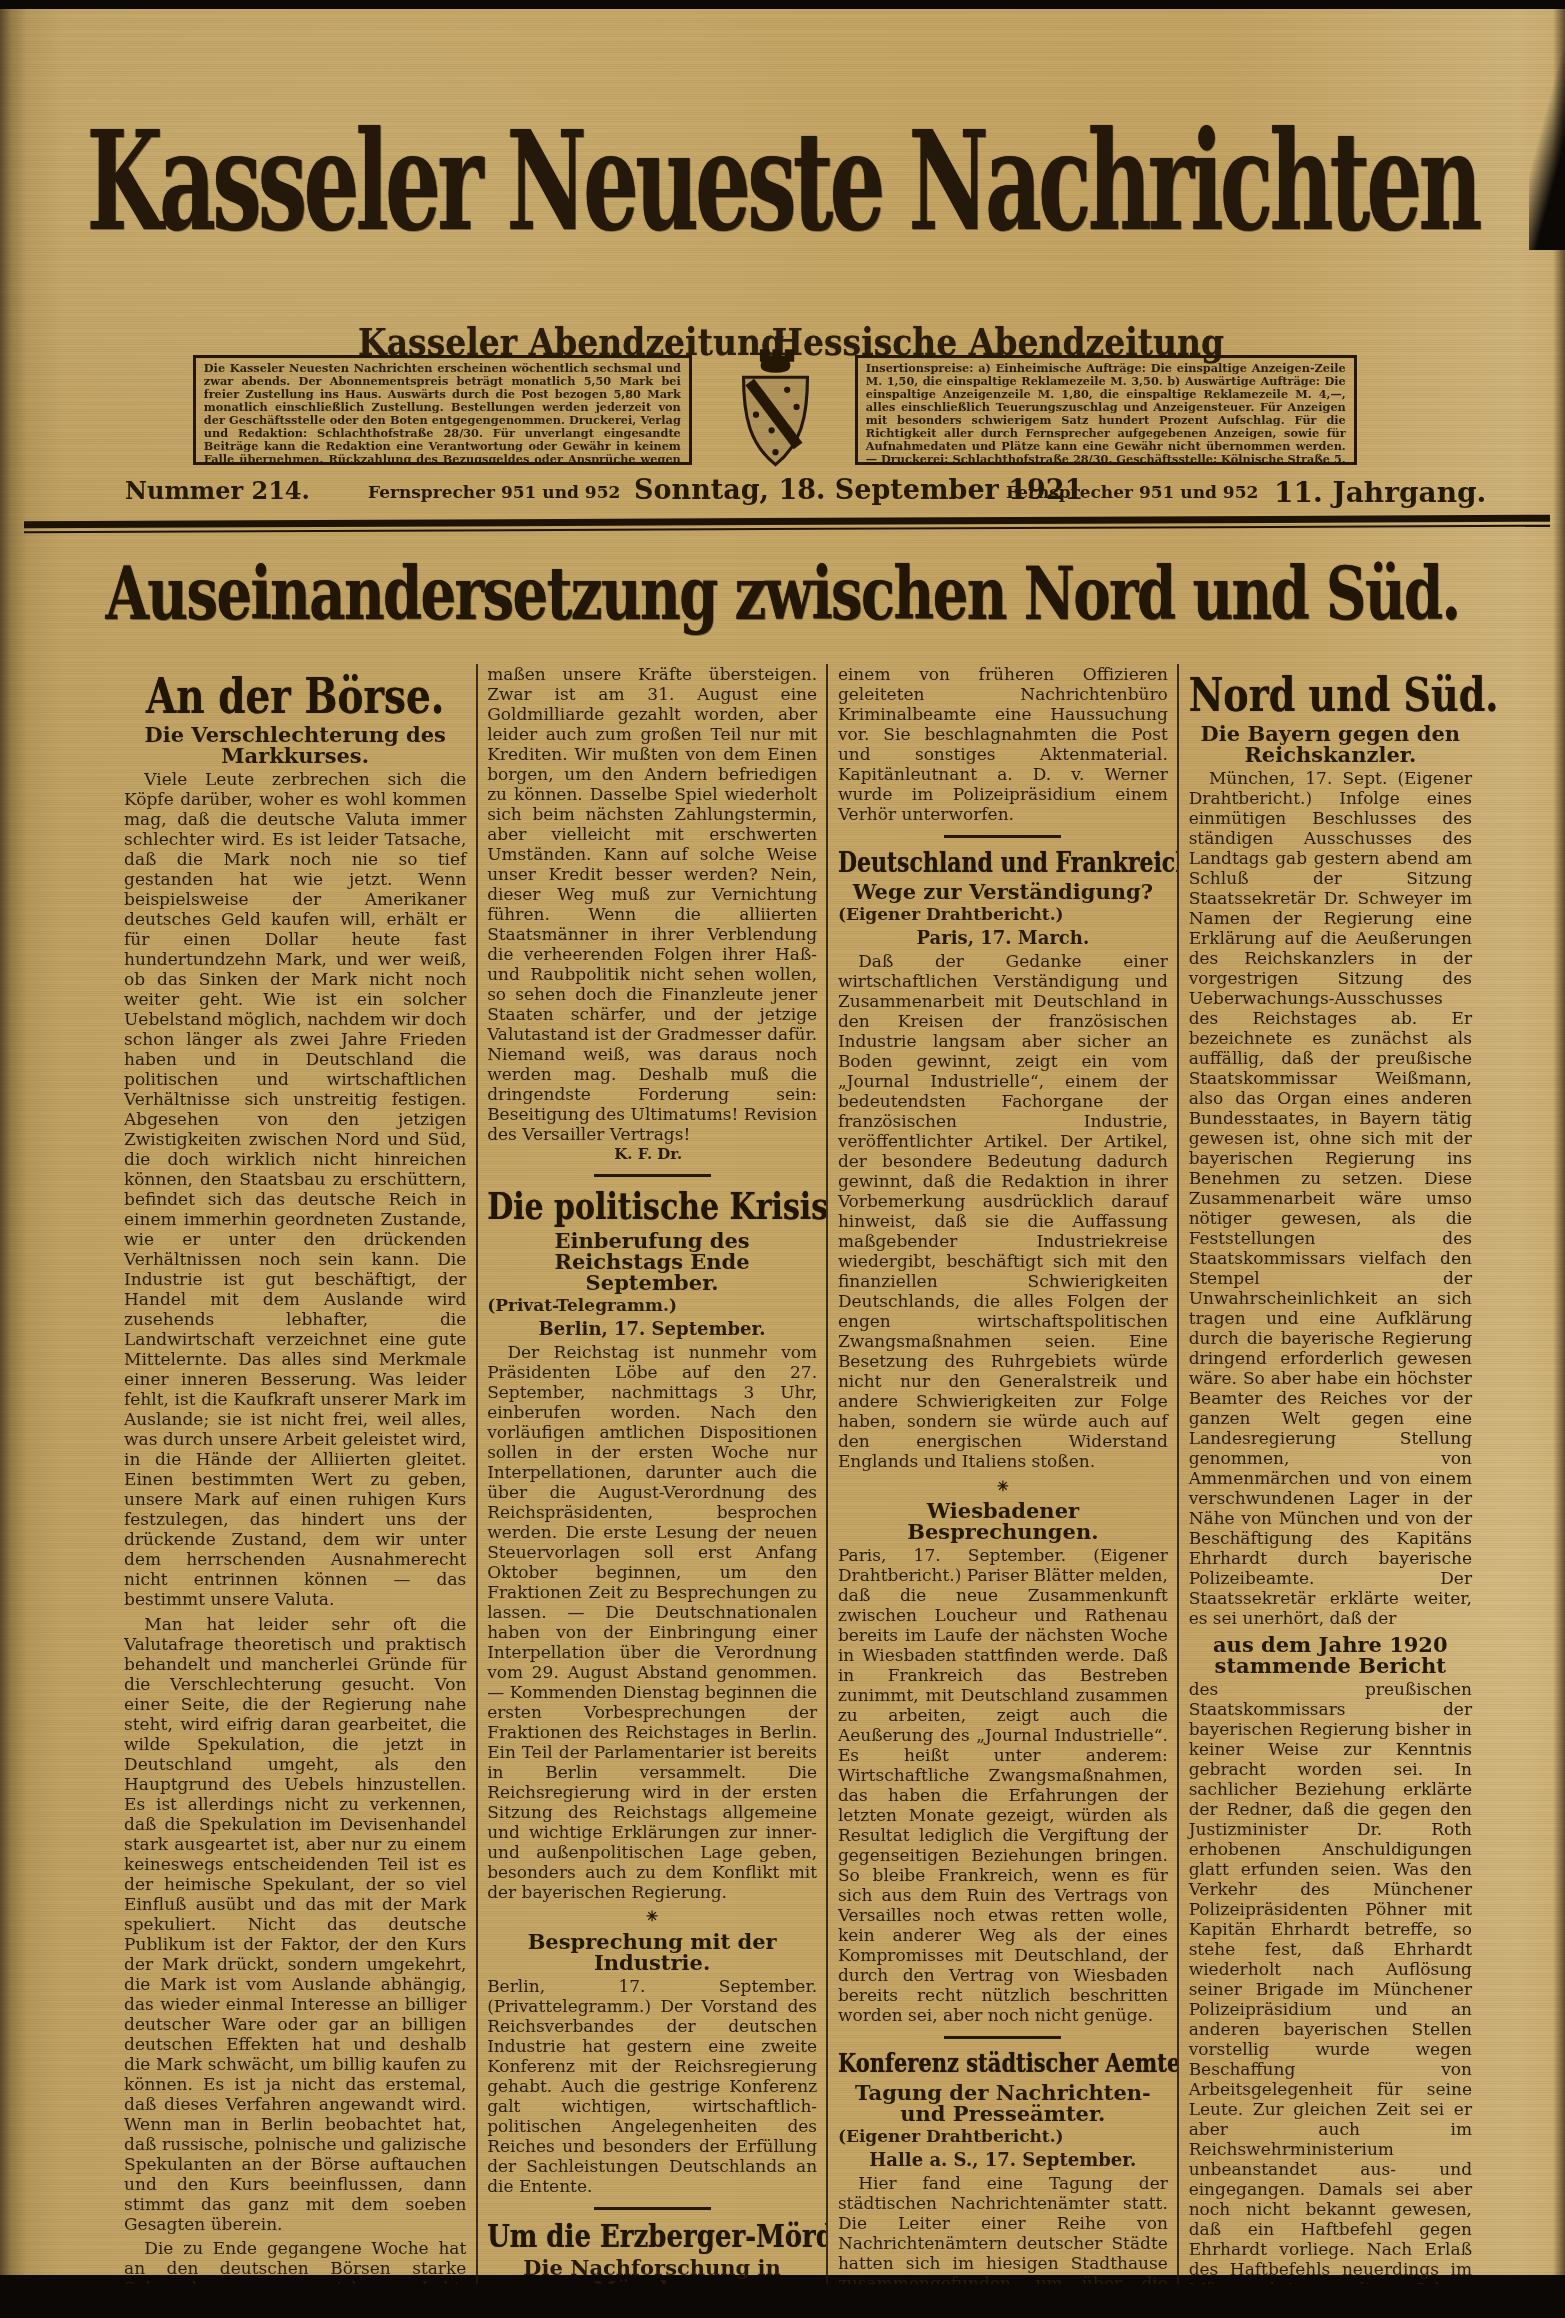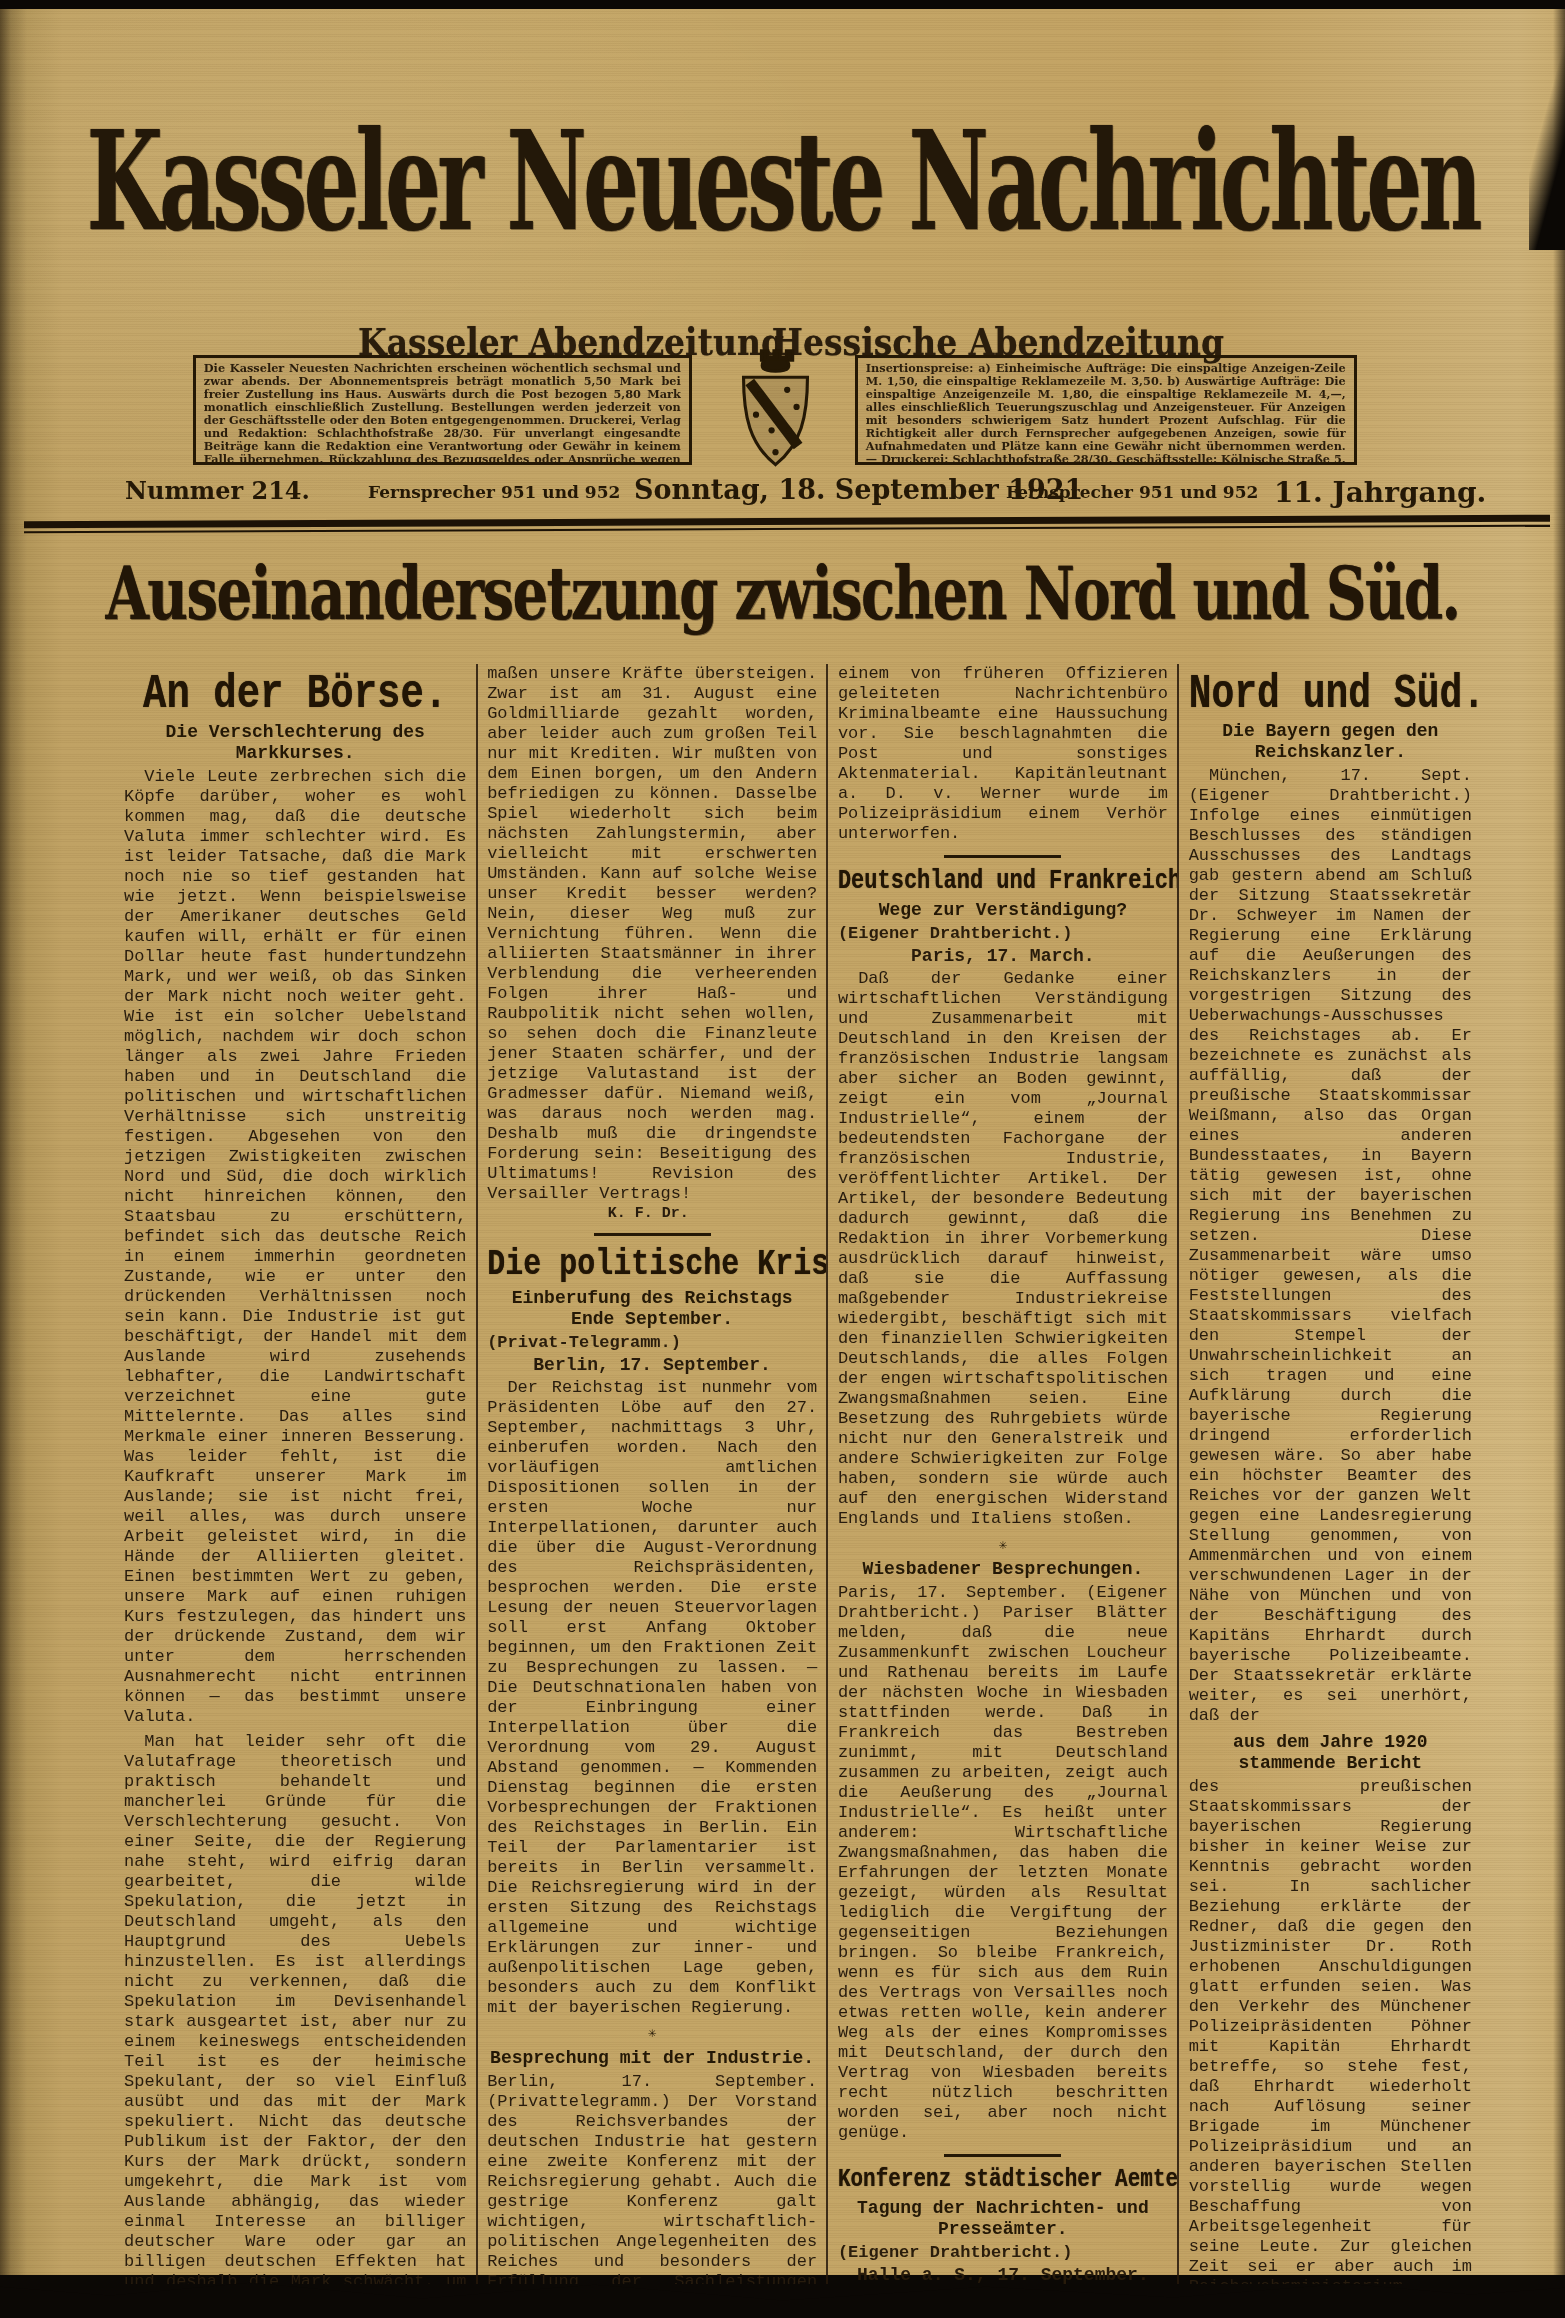--- a/index.html
+++ b/index.html
@@ -64,32 +64,32 @@
   .double-rule .r2{height:2.3px;background:#1c1206;margin-top:3.1px;}
 
   .main-headline{
     position:absolute;left:86px;top:542px;width:1393px;text-align:center;
     font-size:56px;font-weight:bold;letter-spacing:-1.6px;color:#221607;
     transform:scaleY(1.3);transform-origin:top center;white-space:nowrap;
     text-shadow:0 0 0.8px rgba(30,18,6,0.85), 0.8px 0.8px 0 rgba(30,18,6,0.4);
   }
 
   
-  .columns{position:absolute;left:124px;top:656px;width:1379px;height:1620px;display:flex;font-family:Liberation Mono, monospace;}
+  .columns{position:absolute;left:124px;top:656px;width:1379px;height:1620px;display:flex;}
   .col{height:100%;overflow:hidden;padding:0 9.4px;box-sizing:border-box;}
   .col.c0{width:352px;padding-left:0;}
   .col.c1{width:351px;border-left:2.3px solid rgba(38,24,10,0.85);}
   .col.c2{width:351px;border-left:2.3px solid rgba(38,24,10,0.85);}
   .col.c3{width:326px;border-left:2.3px solid rgba(38,24,10,0.85);padding-right:31px;}
 
   .blk{color:#281c0e;}
   .blk-h1{font-weight:bold;text-align:center;white-space:nowrap;margin:7.8px 0 4.7px 0;
     transform:scaleY(1.25);transform-origin:center;color:#211505;
     text-shadow:0 0 0.8px rgba(30,18,6,0.8);}
-  .blk-h3{font-weight:bold;text-align:center;font-size:18px;line-height:21px;margin:6.3px 0 3.1px 0;color:#241806;}
+  .blk-h3{font-weight:bold;text-align:center;font-size:21px;line-height:21px;margin:6.3px 0 3.1px 0;color:#241806;}
   .blk-h4{font-size:17px;line-height:19px;margin:1.6px 0;color:#2a1d0c;font-weight:bold;}
   .blk-dateline{text-align:center;font-size:18px;font-weight:bold;margin:3.1px 0;color:#281b0b;}
   .blk-p{font-size:17px;line-height:20px;text-align:justify;margin:0 0 4.7px 0;text-indent:20.3px;}
   .blk-p.noindent{text-indent:0;}
   .blk-p.lead{font-weight:bold;font-size:15.7px;line-height:18px;text-indent:0;}
   .blk-sig{text-align:center;font-weight:bold;font-size:15px;margin:-3.1px 7.8px 6.3px 0;}
   .blk-rule{width:117px;height:3.1px;background:#241806;margin:11px auto;}
   .blk-star{text-align:center;font-size:14px;margin:6.3px 0;color:#241806;font-weight:bold;}
 </style>
 </head>

